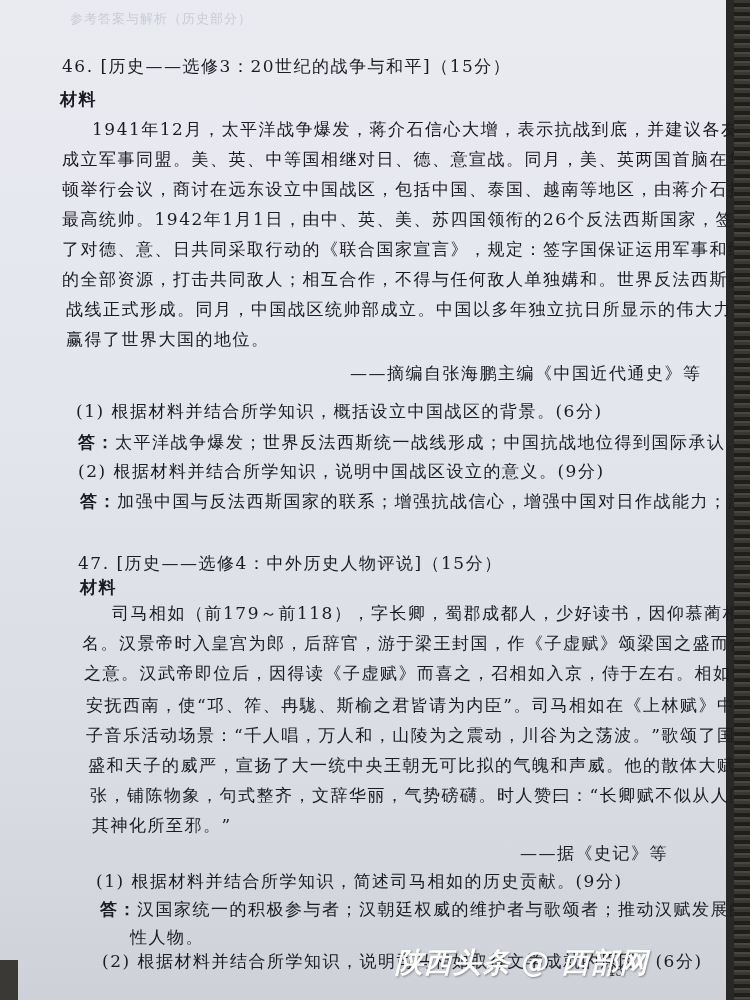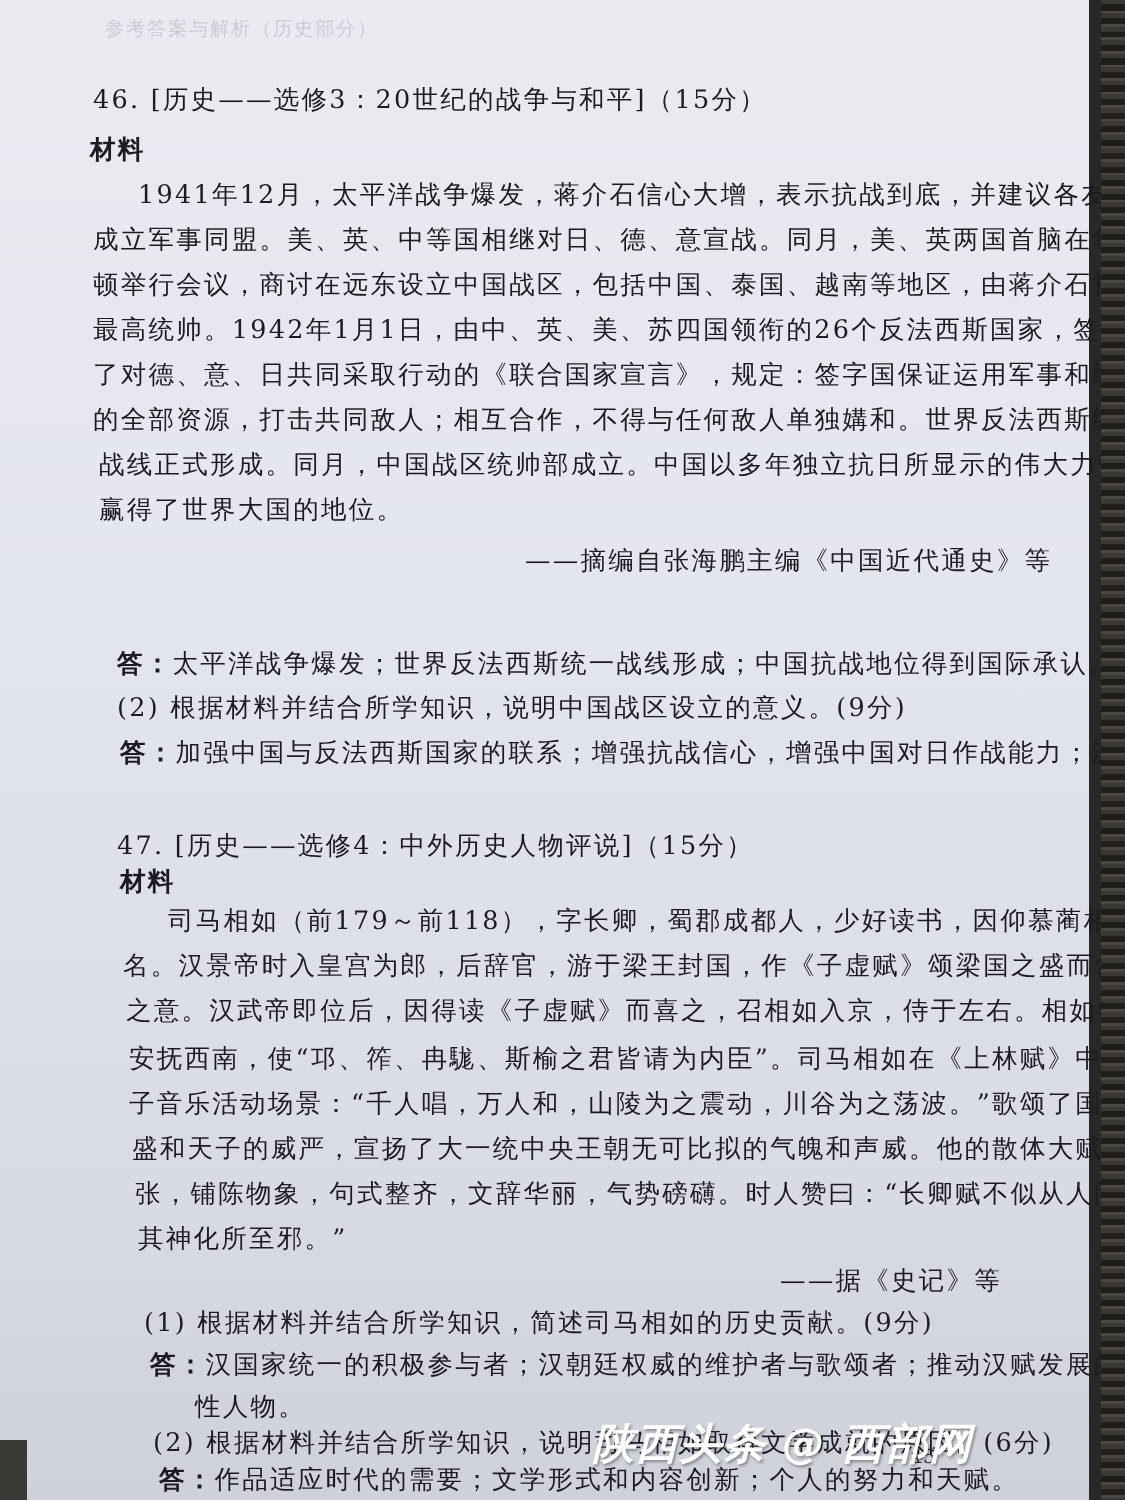--- a/index.html
+++ b/index.html
@@ -49,20 +49,21 @@
   <div class="line" style="left:92px; top:118px;">1941年12月，太平洋战争爆发，蒋介石信心大增，表示抗战到底，并建议各友邦</div>
   <div class="line" style="left:62px; top:148px;">成立军事同盟。美、英、中等国相继对日、德、意宣战。同月，美、英两国首脑在华盛</div>
   <div class="line" style="left:62px; top:178px;">顿举行会议，商讨在远东设立中国战区，包括中国、泰国、越南等地区，由蒋介石担任</div>
   <div class="line" style="left:62px; top:208px;">最高统帅。1942年1月1日，由中、英、美、苏四国领衔的26个反法西斯国家，签署</div>
   <div class="line" style="left:62px; top:238px;">了对德、意、日共同采取行动的《联合国家宣言》，规定：签字国保证运用军事和经济</div>
   <div class="line" style="left:62px; top:268px;">的全部资源，打击共同敌人；相互合作，不得与任何敌人单独媾和。世界反法西斯统一</div>
   <div class="line" style="left:66px; top:298px;">战线正式形成。同月，中国战区统帅部成立。中国以多年独立抗日所显示的伟大力量，</div>
   <div class="line source" style="left:350px; top:362px;">——摘编自张海鹏主编《中国近代通史》等</div>
   <div class="line" style="left:66px; top:328px;">赢得了世界大国的地位。</div>
 
+  <div class="line" style="left:76px; top:400px;">(1) 根据材料并结合所学知识，概括设立中国战区的背景。(6分)</div>
   <div class="line" style="left:78px; top:431px;">
     <span class="ans-key">答：</span><span>太平洋战争爆发；世界反法西斯统一战线形成；中国抗战地位得到国际承认。</span>
   </div>
   <div class="line" style="left:78px; top:460px;">(2) 根据材料并结合所学知识，说明中国战区设立的意义。(9分)</div>
   <div class="line" style="left:80px; top:490px;">
     <span class="ans-key">答：</span><span>加强中国与反法西斯国家的联系；增强抗战信心，增强中国对日作战能力；沉重</span>
   </div>
 
   <div class="line q-head" style="left:78px; top:552px;">47. [历史——选修4：中外历史人物评说]（15分）</div>
   <div class="line label" style="left:80px; top:576px;">材料</div>
@@ -75,21 +76,18 @@
   <div class="line" style="left:90px; top:784px;">张，铺陈物象，句式整齐，文辞华丽，气势磅礴。时人赞曰：“长卿赋不似从人间来，</div>
   <div class="line" style="left:92px; top:814px;">其神化所至邪。”</div>
   <div class="line source" style="left:520px; top:842px;">——据《史记》等</div>
 
   <div class="line" style="left:96px; top:870px;text-align:center;">(1) 根据材料并结合所学知识，简述司马相如的历史贡献。(9分)</div>
   <div class="line" style="left:100px; top:898px;">
     <span class="ans-key">答：</span><span>汉国家统一的积极参与者；汉朝廷权威的维护者与歌颂者；推动汉赋发展的代表</span>
   </div>
   <div class="line" style="left:130px; top:926px;">性人物。</div>
   <div class="line" style="left:102px; top:950px;">(2) 根据材料并结合所学知识，说明司马相如取得文学成就的原因。(6分)</div>
-  <div class="line" style="left:106px; top:975px;">
-    <span class="ans-key">答：</span><span>作品适应时代的需要；文学形式和内容创新；个人的努力和天赋。</span>
-  </div>
 
   <div class="page-num">45</div>
 </div>
 <div class="rough-edge"></div>
 <div class="left-shadow"></div>
 <div class="watermark">陕西头条 @ 西部网</div>
 
 </body></html>

